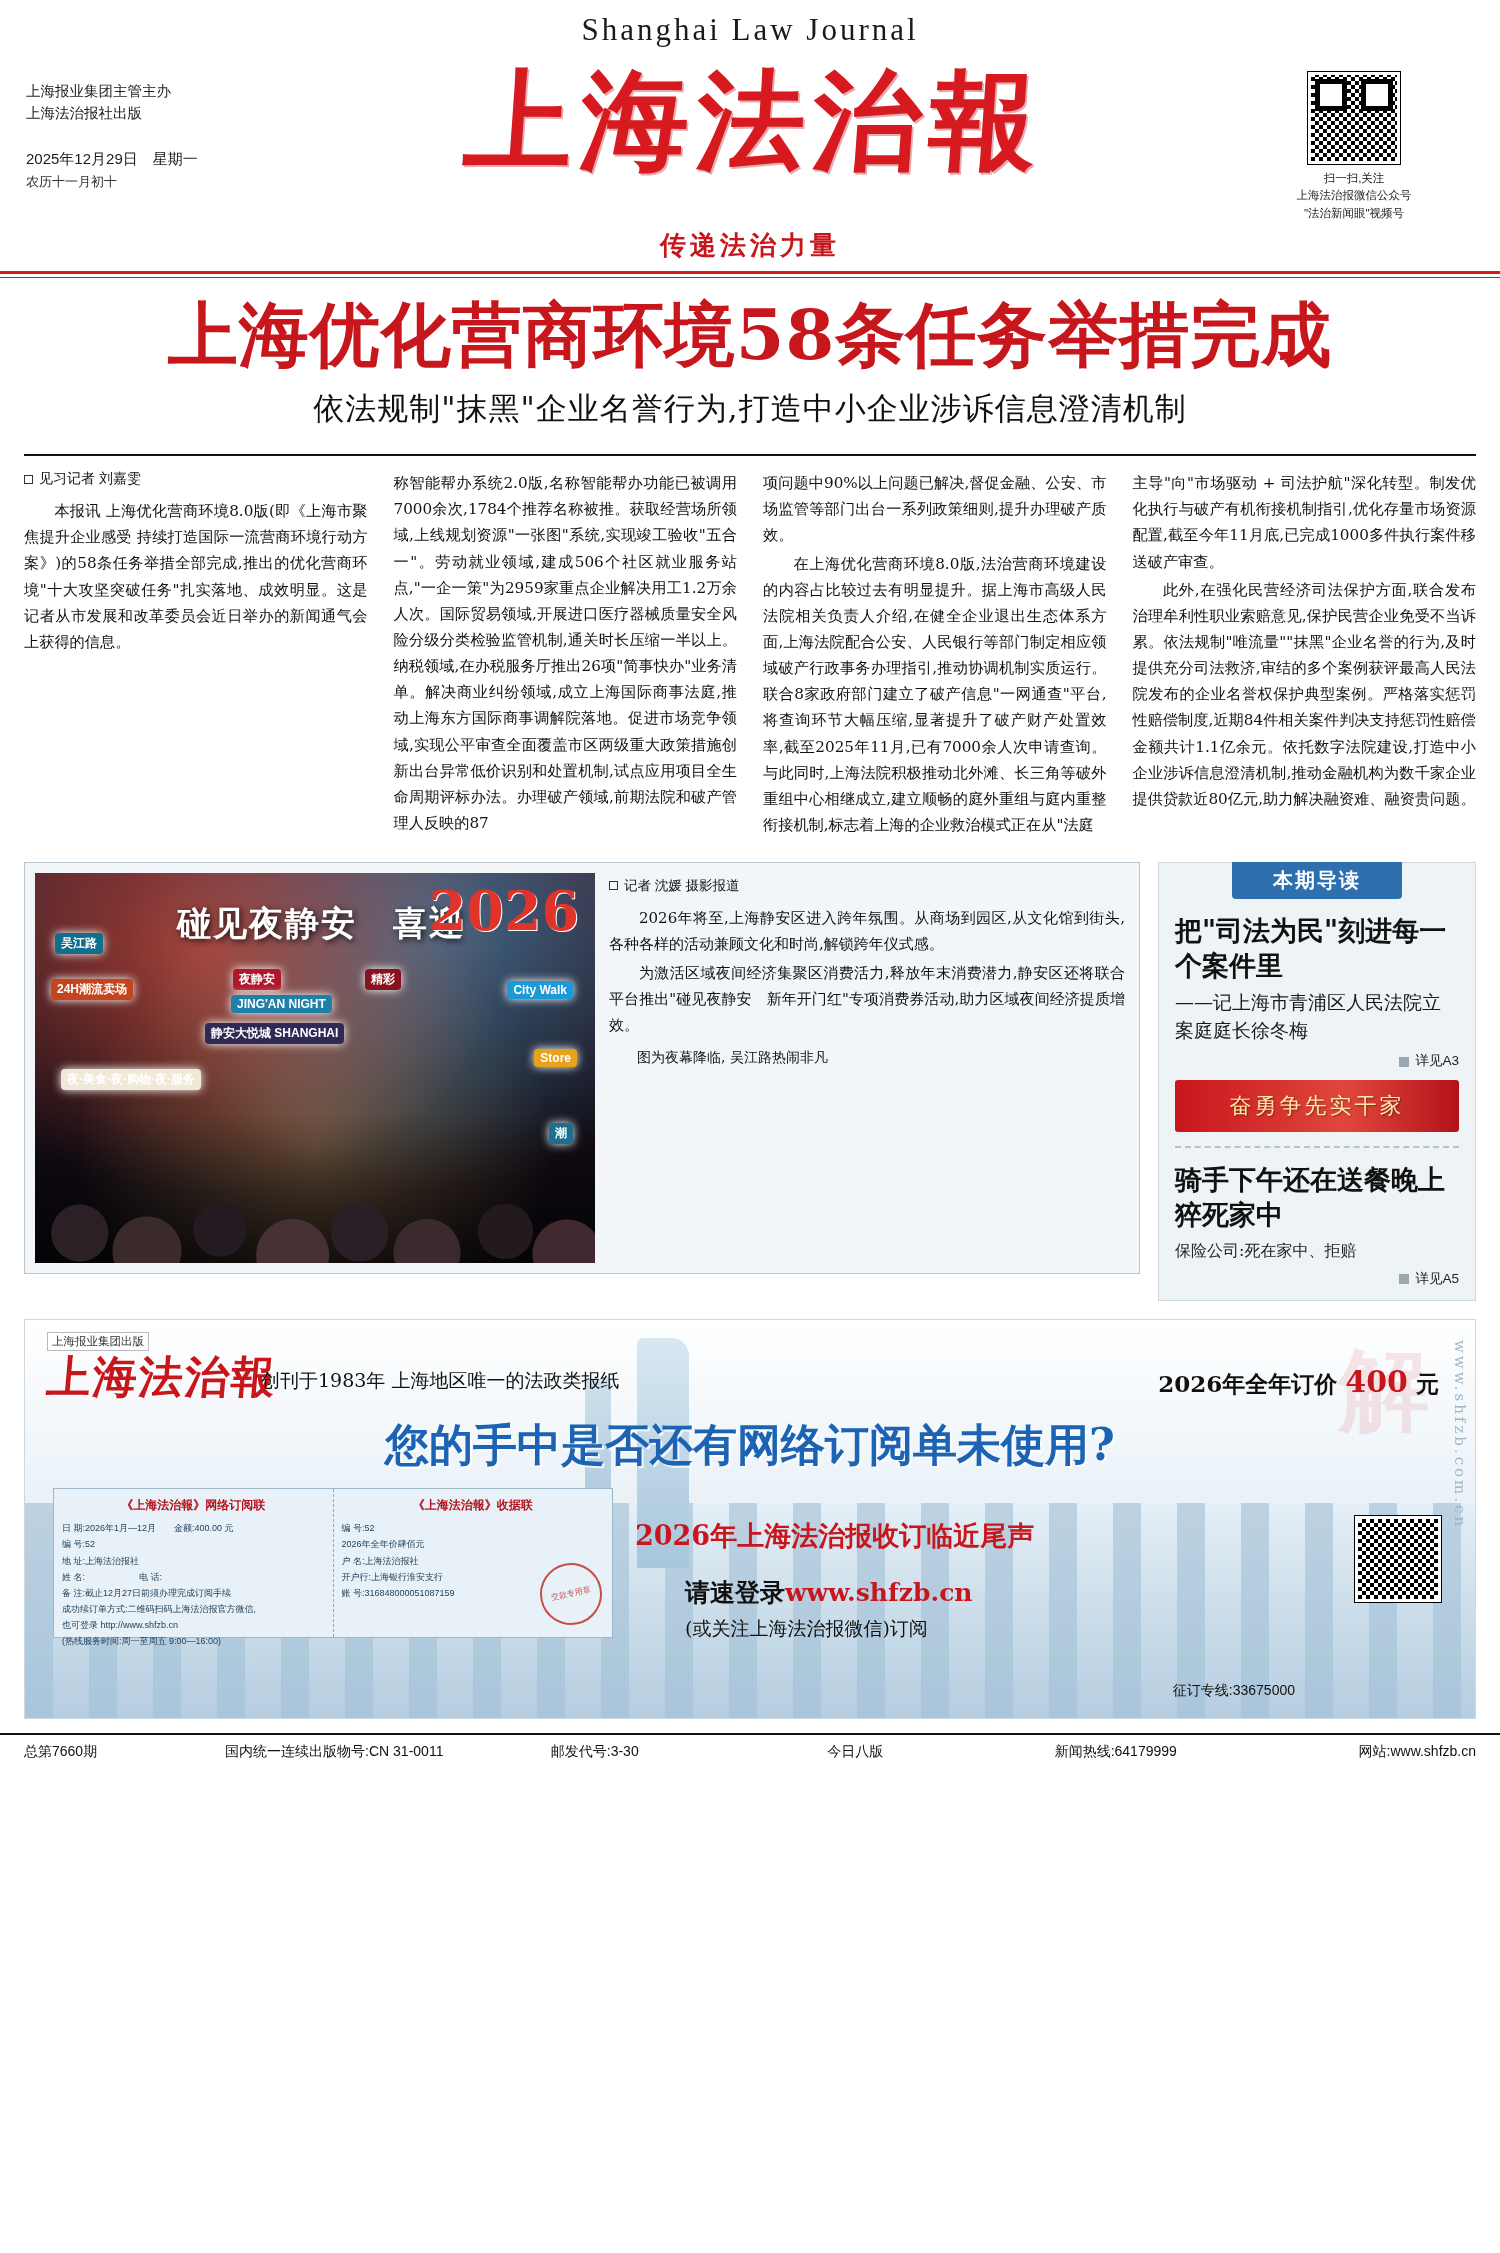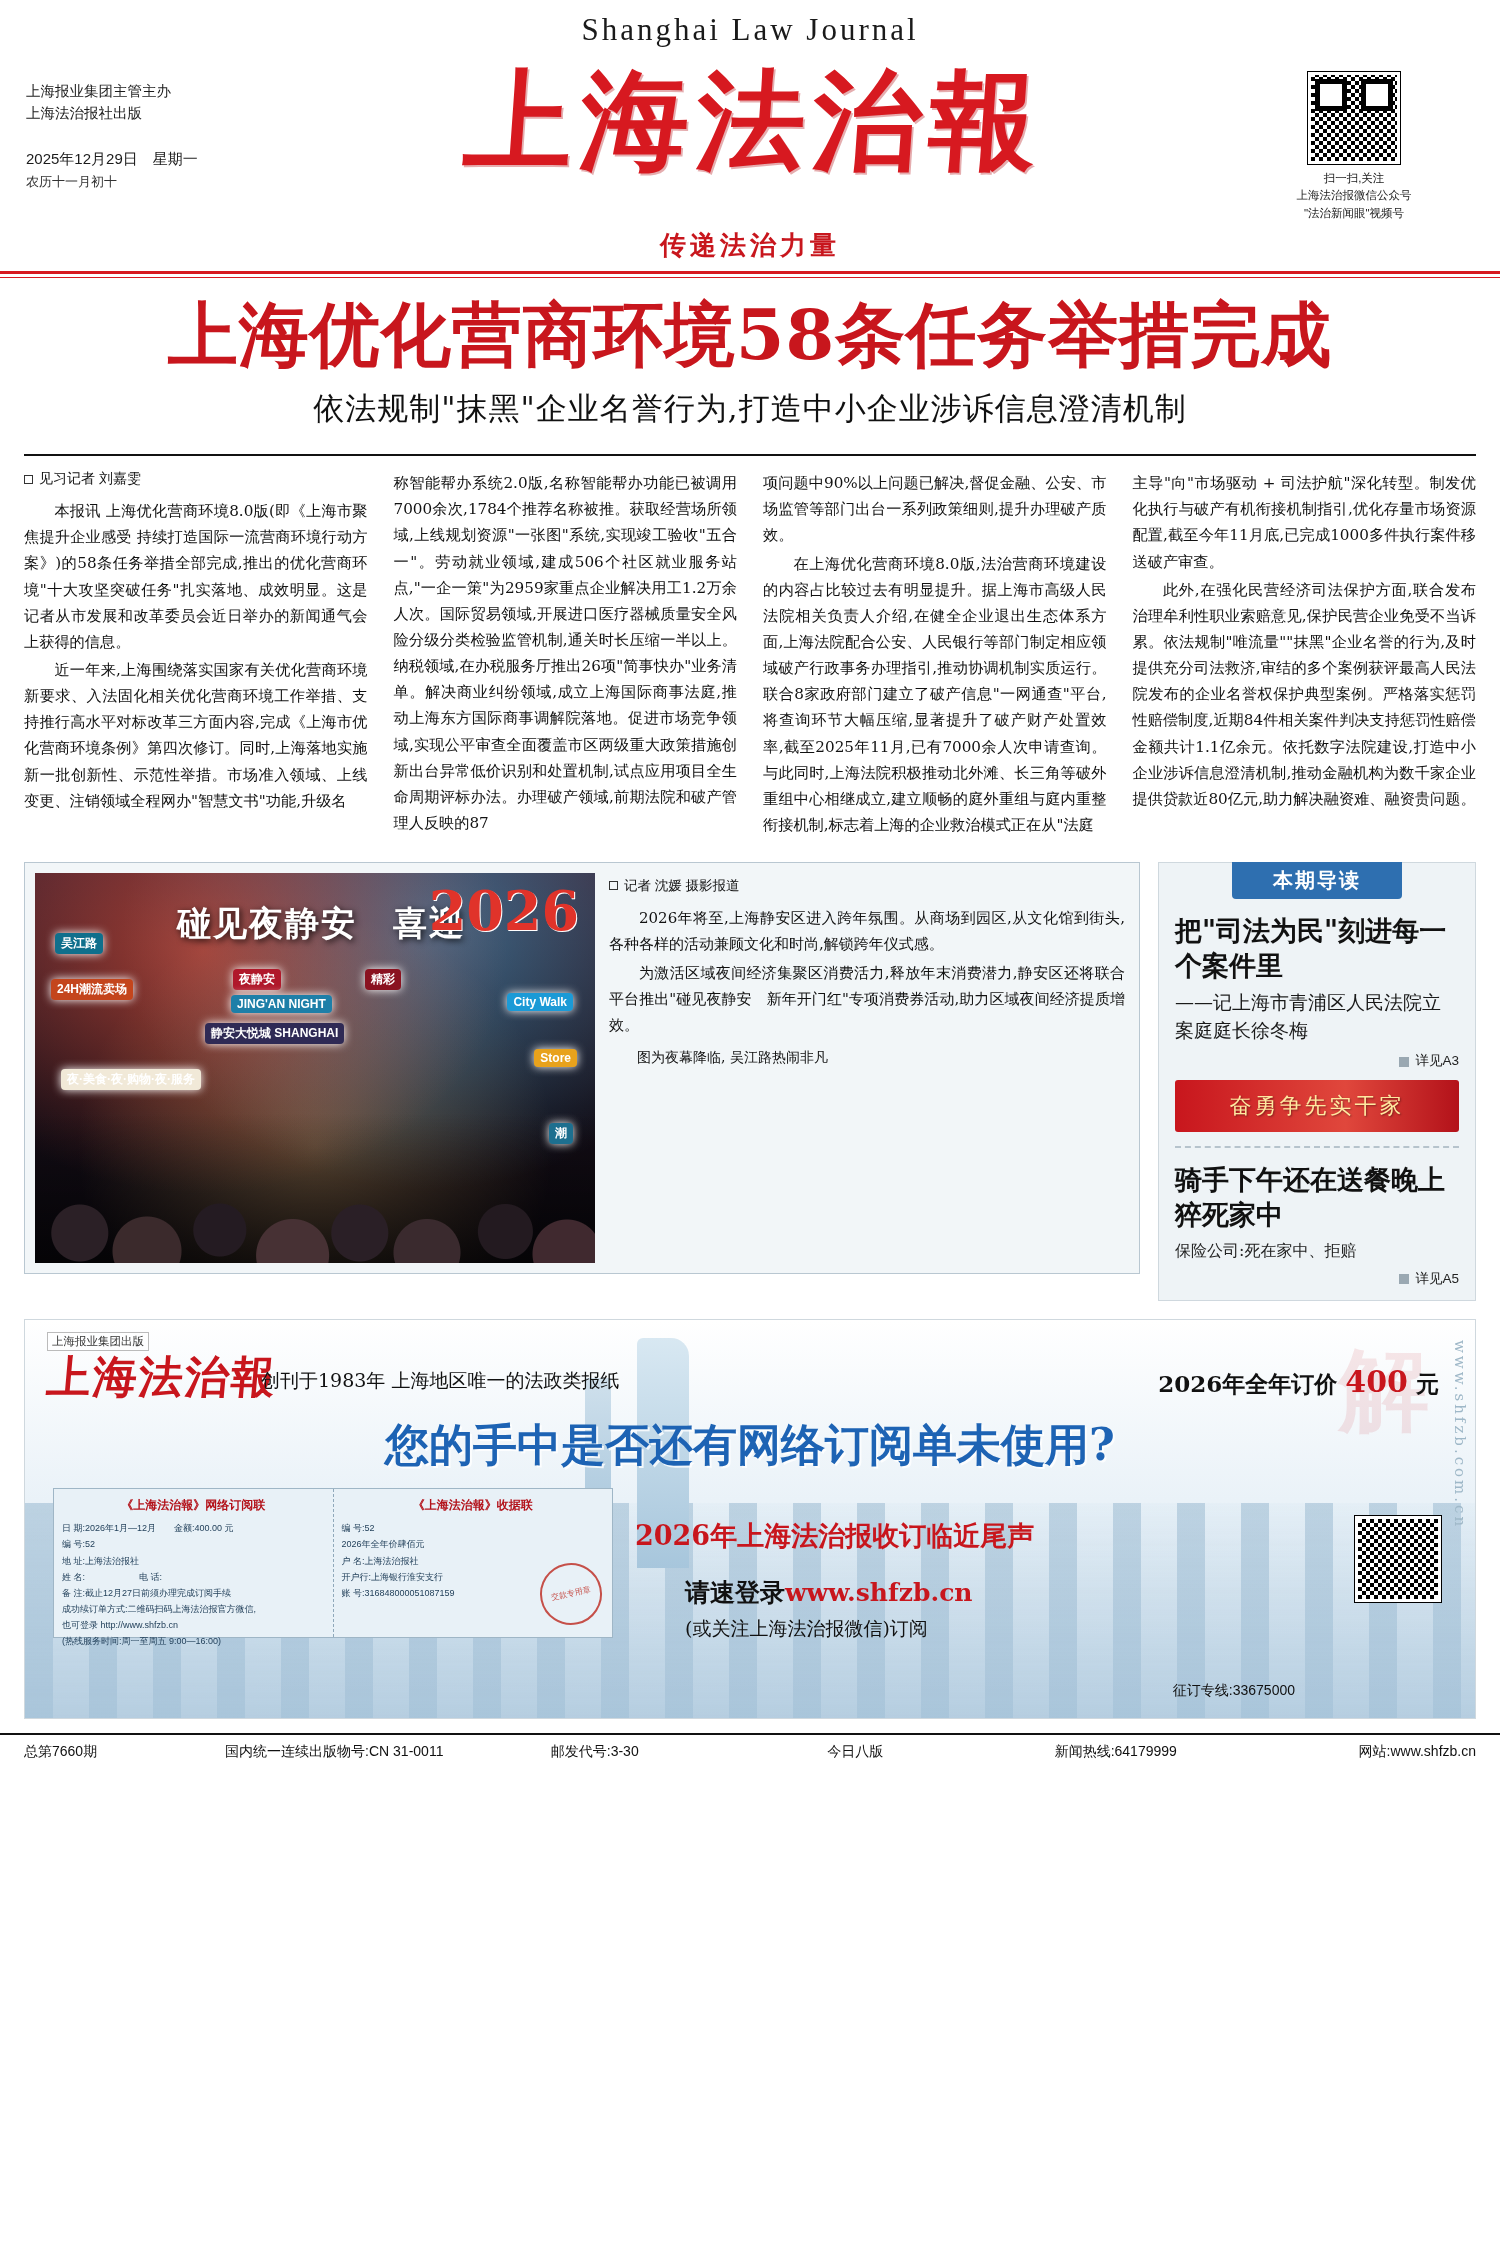--- a/index.html
+++ b/index.html
@@ -203,21 +203,21 @@
   }
   .sign-a { top: 96px; left: 198px; background:#b0182a; color:#ffe9a8; font-size:16px; }
   .sign-b { top: 122px; left: 196px; background:#1e7fa8; color:#d9f4ff; font-size: 11px;}
   .sign-c { top: 96px; left: 330px; background:#8a1220; color:#ffd9a0; font-size:13px;}
   .sign-d { top: 60px; left: 20px; background:#0f6f8c; color:#d8f7ff; }
   .sign-e { top: 106px; left: 16px; background:#c4451c; color:#fff3d6; font-size:15px;}
   .sign-f { top: 150px; left: 170px; background:#2f2a55; color:#ffe27a; font-size:12px;}
   .sign-g { top: 196px; left: 26px; background:#f1e9d8; color:#8a1220; font-size:13px;}
   .sign-h { top: 250px; right: 22px; background:#1d6f8f; color:#e8fbff; }
   .sign-i { top: 176px; right: 18px; background:#e8a21c; color:#4a2b00; }
-  .sign-j { top: 120px; right: 22px; background:#1b9ad6; color:#eaf9ff; font-size:12px;text-align:right;}
+  .sign-j { top: 108px; right: 22px; background:#1b9ad6; color:#eaf9ff; font-size:12px;text-align:right;}
   .photo-title {
     position: absolute; top: 22px; right: 16px;
     font-family: "DejaVu Serif", serif;
     font-weight: bold;
     font-size: 34px;
     color: #ffffff;
     text-shadow: 2px 2px 6px rgba(0,0,0,.8);
     letter-spacing: 2px;
   }
   .photo-2026 {
@@ -488,21 +488,20 @@
     <div class="subheadline">依法规制"抹黑"企业名誉行为,打造中小企业涉诉信息澄清机制</div>
   </div>
   <div class="rule-black"></div>
 
   <div class="cols">
     <div class="col">
       <div class="byline">
         <span class="box"></span><span>见习记者 刘嘉雯</span>
       </div>
       <p class="body first">本报讯 上海优化营商环境8.0版(即《上海市聚焦提升企业感受 持续打造国际一流营商环境行动方案》)的58条任务举措全部完成,推出的优化营商环境"十大攻坚突破任务"扎实落地、成效明显。这是记者从市发展和改革委员会近日举办的新闻通气会上获得的信息。</p>
-      <p class="body">近一年来,上海围绕落实国家有关优化营商环境新要求、入法固化相关优化营商环境工作举措、支持推行高水平对标改革三方面内容,完成《上海市优化营商环境条例》第四次修订。同时,上海落地实施新一批创新性、示范性举措。市场准入领域、上线变更、注销领域全程网办"智慧文书"功能,升级名</p>
     </div>
     <div class="col">
       <p class="body" style="text-indent:0">称智能帮办系统2.0版,名称智能帮办功能已被调用7000余次,1784个推荐名称被推。获取经营场所领域,上线规划资源"一张图"系统,实现竣工验收"五合一"。劳动就业领域,建成506个社区就业服务站点,"一企一策"为2959家重点企业解决用工1.2万余人次。国际贸易领域,开展进口医疗器械质量安全风险分级分类检验监管机制,通关时长压缩一半以上。纳税领域,在办税服务厅推出26项"简事快办"业务清单。解决商业纠纷领域,成立上海国际商事法庭,推动上海东方国际商事调解院落地。促进市场竞争领域,实现公平审查全面覆盖市区两级重大政策措施创新出台异常低价识别和处置机制,试点应用项目全生命周期评标办法。办理破产领域,前期法院和破产管理人反映的87</p>
     </div>
     <div class="col">
       <p class="body" style="text-indent:0">项问题中90%以上问题已解决,督促金融、公安、市场监管等部门出台一系列政策细则,提升办理破产质效。</p>
       <p class="body">在上海优化营商环境8.0版,法治营商环境建设的内容占比较过去有明显提升。据上海市高级人民法院相关负责人介绍,在健全企业退出生态体系方面,上海法院配合公安、人民银行等部门制定相应领域破产行政事务办理指引,推动协调机制实质运行。联合8家政府部门建立了破产信息"一网通查"平台,将查询环节大幅压缩,显著提升了破产财产处置效率,截至2025年11月,已有7000余人次申请查询。与此同时,上海法院积极推动北外滩、长三角等破外重组中心相继成立,建立顺畅的庭外重组与庭内重整衔接机制,标志着上海的企业救治模式正在从"法庭</p>
     </div>
     <div class="col">
       <p class="body" style="text-indent:0">主导"向"市场驱动 + 司法护航"深化转型。制发优化执行与破产有机衔接机制指引,优化存量市场资源配置,截至今年11月底,已完成1000多件执行案件移送破产审查。</p>

